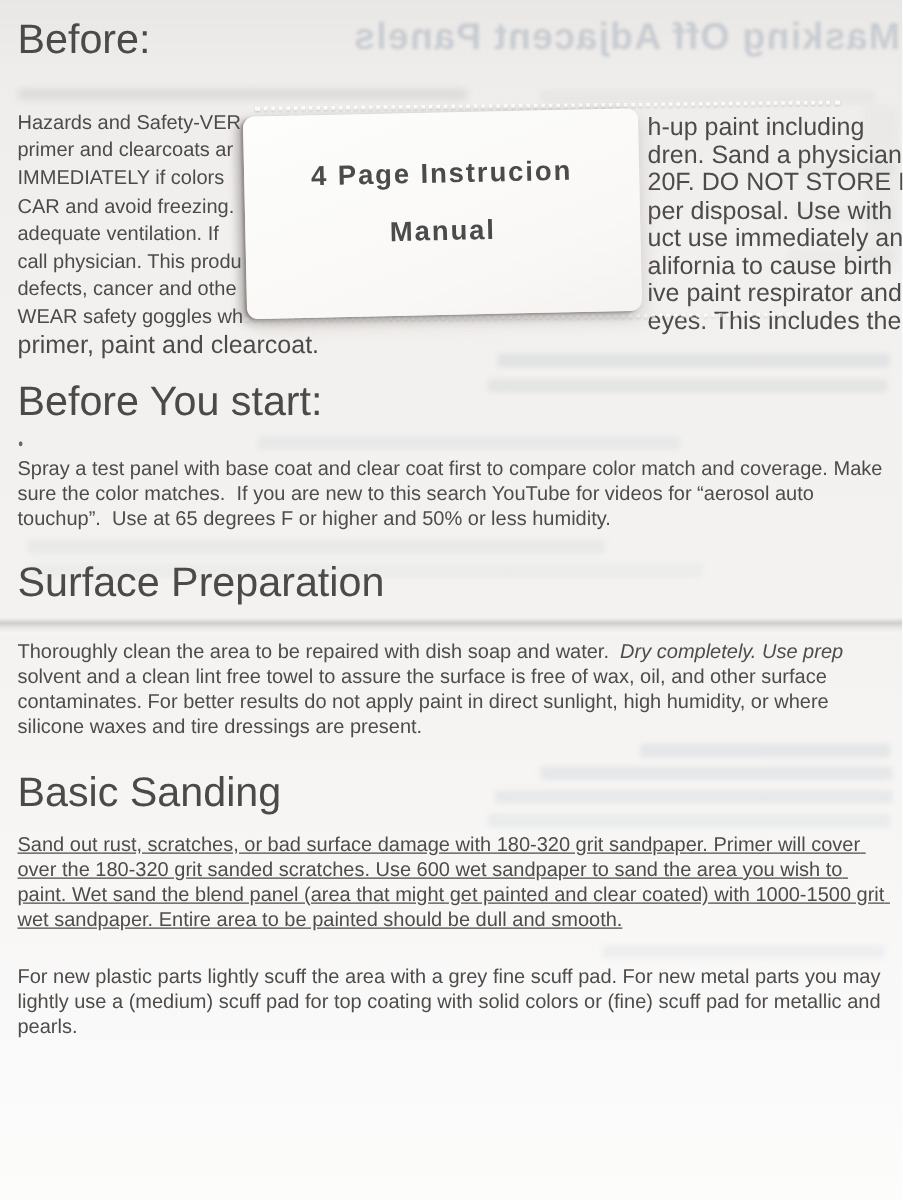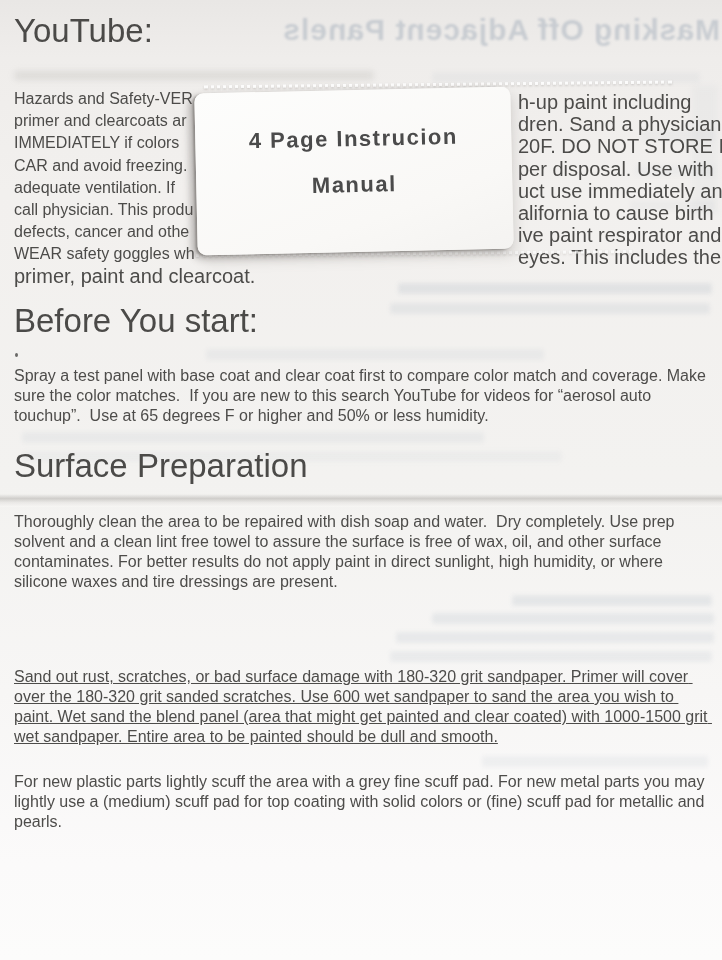--- a/index.html
+++ b/index.html
@@ -12,21 +12,21 @@
   #h-before{top:302px;text-align:center;}
   #h-surface{top:447px;}
   #h-sanding{top:615px;}
   
   .para{position:absolute;left:14px;width:702px;margin:0;font-size:16px;line-height:20px;
     color:#4d4c4a;white-space:pre-wrap;z-index:1;}
   #p-before{top:366px;}
   #p-surface{top:512px;}
   #p-sand1{top:667px;width:696px;text-decoration:underline;}
   #p-sand2{top:772px;}
-  .ital{text-align:right;}
+  .ital{font-style:italic;text-align:right;}
   
   .warn-left{position:absolute;left:14px;top:88px;font-size:16px;line-height:22.2px;white-space:nowrap;z-index:1;}
   .warn-right{position:absolute;left:518px;top:91px;font-size:20px;line-height:22.2px;white-space:nowrap;z-index:1;}
   #warn-last{position:absolute;left:14px;top:265px;font-size:20px;z-index:1;}
   
   .sticker{position:absolute;left:196px;top:90px;width:316px;height:162px;border-radius:9px;
     background:linear-gradient(160deg,#fdfdfc,#f9f8f6 70%,#f4f3f1);
     transform:rotate(-1.25deg);
     box-shadow:-6px 3px 7px rgba(96,93,89,.38),-2px 1px 2px rgba(90,88,84,.45),3px 7px 12px rgba(130,127,122,.22);
     z-index:5;text-align:center;}
@@ -79,21 +79,21 @@
   <div class="bleed b8"></div>
   <div class="bleed b9"></div>
   <div class="bleed b10"></div>
   <div class="bleed b11"></div>
   <div class="bleed b12"></div>
   <div class="bleed b13"></div>
   <div class="bleed b14"></div>
   <div class="bleed b15"></div>
   <div class="streak"></div>
 
-  <h1 class="h" id="h-warning">YouTube:</h1>
+  <h1 class="h" id="h-warning">Before:</h1>
 
   <div class="warn-left">
     <div>Hazards and Safety-VER</div>
     <div>primer and clearcoats ar</div>
     <div>IMMEDIATELY if colors</div>
     <div>CAR and avoid freezing.</div>
     <div>adequate ventilation. If</div>
     <div>call physician. This produ</div>
     <div>defects, cancer and othe</div>
     <div>WEAR safety goggles wh</div>
@@ -121,16 +121,17 @@
   </div>
 
   <h1 class="h" id="h-before">Before You start:</h1>
   <div class="stray-dot"></div>
   <p class="para" id="p-before">Spray a test panel with base coat and clear coat first to compare color match and coverage. Make sure the color matches.  If you are new to this search YouTube for videos for “aerosol auto touchup”.  Use at 65 degrees F or higher and 50% or less humidity.</p>
 
   <h1 class="h" id="h-surface">Surface Preparation</h1>
   <div class="fold"></div>
   <p class="para" id="p-surface"><span>Thoroughly clean the area to be repaired with dish soap and water.  </span><span class="ital">Dry completely. Use prep</span><span> solvent and a clean lint free towel to assure the surface is free of wax, oil, and other surface contaminates. For better results do not apply paint in direct sunlight, high humidity, or where silicone waxes and tire dressings are present.</span></p>
 
+  <h1 class="h" id="h-sanding">Basic Sanding</h1>
   <p class="para" id="p-sand1">Sand out rust, scratches, or bad surface damage with 180-320 grit sandpaper. Primer will cover over the 180-320 grit sanded scratches. Use 600 wet sandpaper to sand the area you wish to paint. Wet sand the blend panel (area that might get painted and clear coated) with 1000-1500 grit wet sandpaper. Entire area to be painted should be dull and smooth.</p>
   <p class="para" id="p-sand2">For new plastic parts lightly scuff the area with a grey fine scuff pad. For new metal parts you may lightly use a (medium) scuff pad for top coating with solid colors or (fine) scuff pad for metallic and pearls.</p>
 
 </div>
 
 </body></html>

